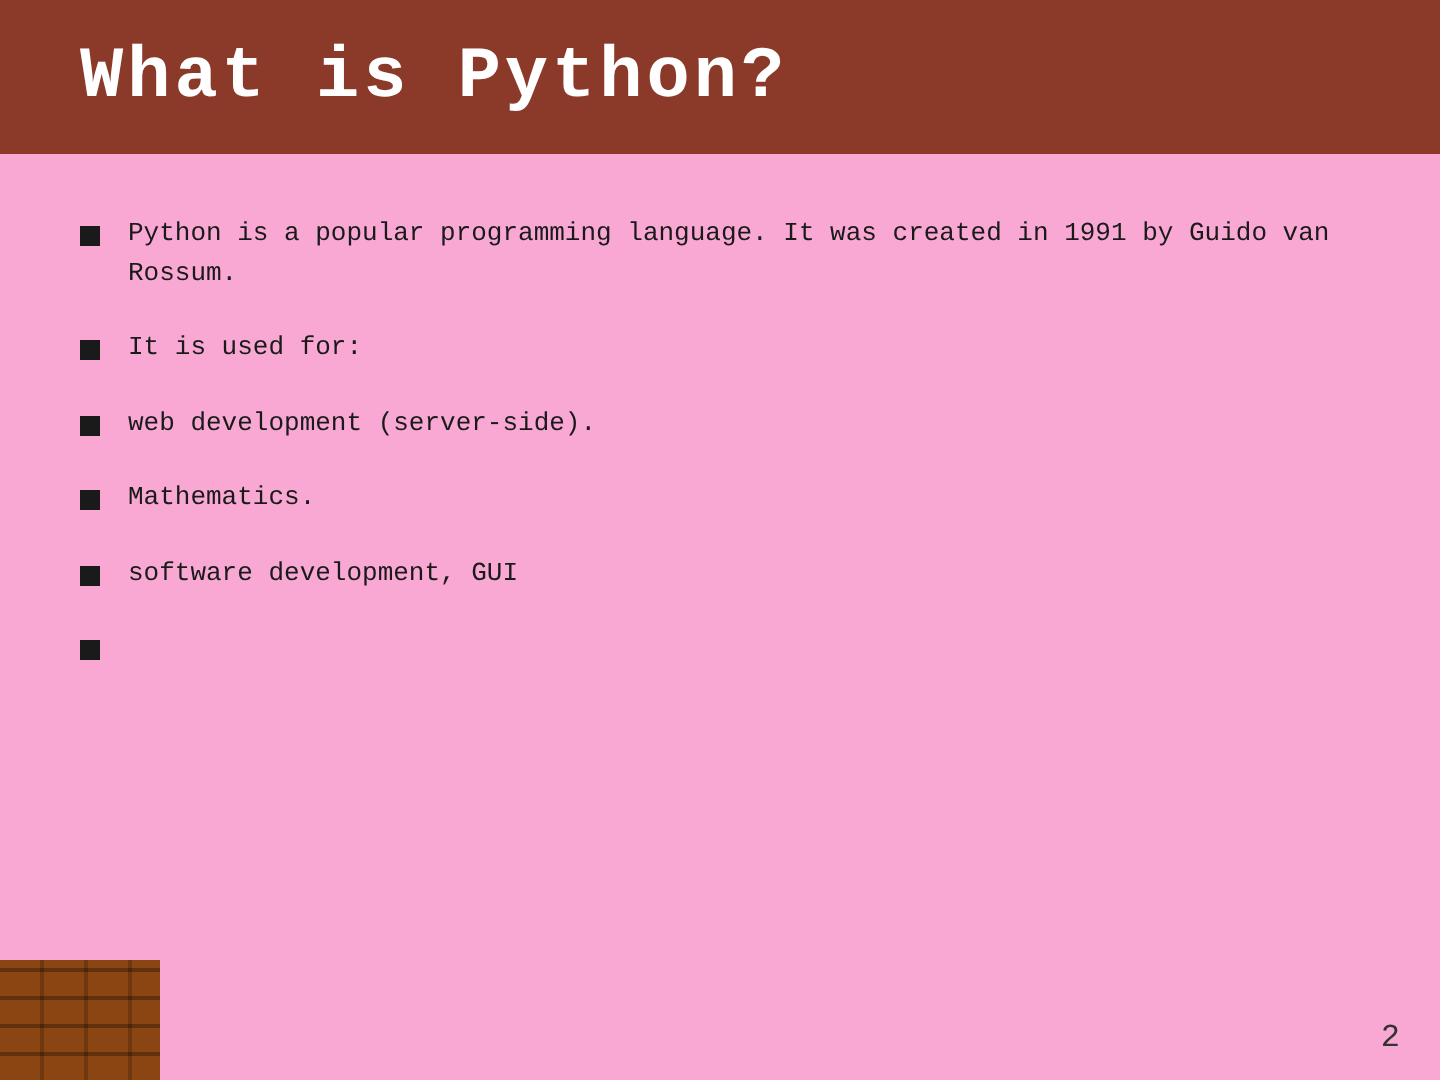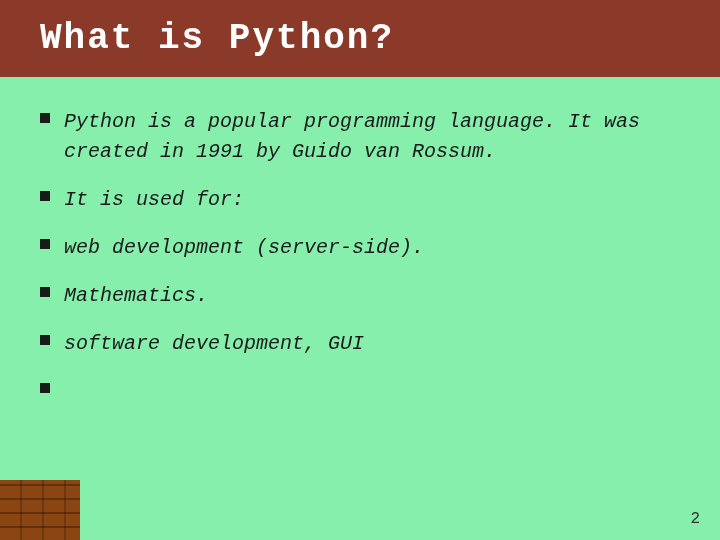--- a/index.html
+++ b/index.html
@@ -13,21 +13,21 @@
       height: 540px;
       background-color: #ffffff;
       font-family: 'Courier New', Courier, monospace;
       position: relative;
       overflow: hidden;
     }
 
     .slide {
       width: 720px;
       height: 540px;
-      background-color: #86efac;
+      background-color: #f9a8d4;
       position: relative;
     }
 
     
     .brick-decoration {
       position: absolute;
       bottom: 0;
       left: 0;
       width: 80px;
       height: 60px;
@@ -86,25 +86,24 @@
     .bullet-square {
       width: 10px;
       height: 10px;
       background-color: #1a1a1a;
       margin-right: 14px;
       margin-top: 6px;
       flex-shrink: 0;
     }
 
     .bullet-text {
-      font-size: 20px;
+      font-size: 13px;
       color: #1a1a1a;
       font-family: 'Courier New', Courier, monospace;
       line-height: 1.5;
-      font-style: italic;
     }
 
     
     .page-number {
       position: absolute;
       bottom: 12px;
       right: 20px;
       font-size: 16px;
       color: #333333;
       font-family: 'Courier New', Courier, monospace;

